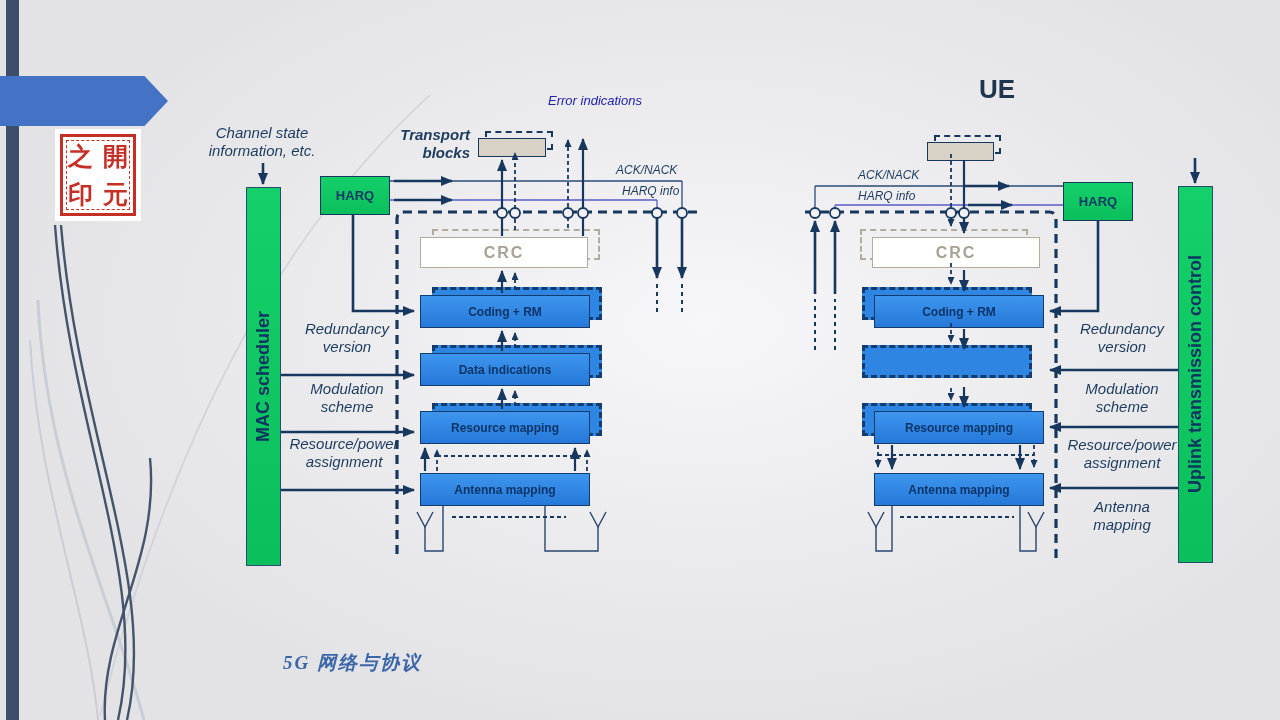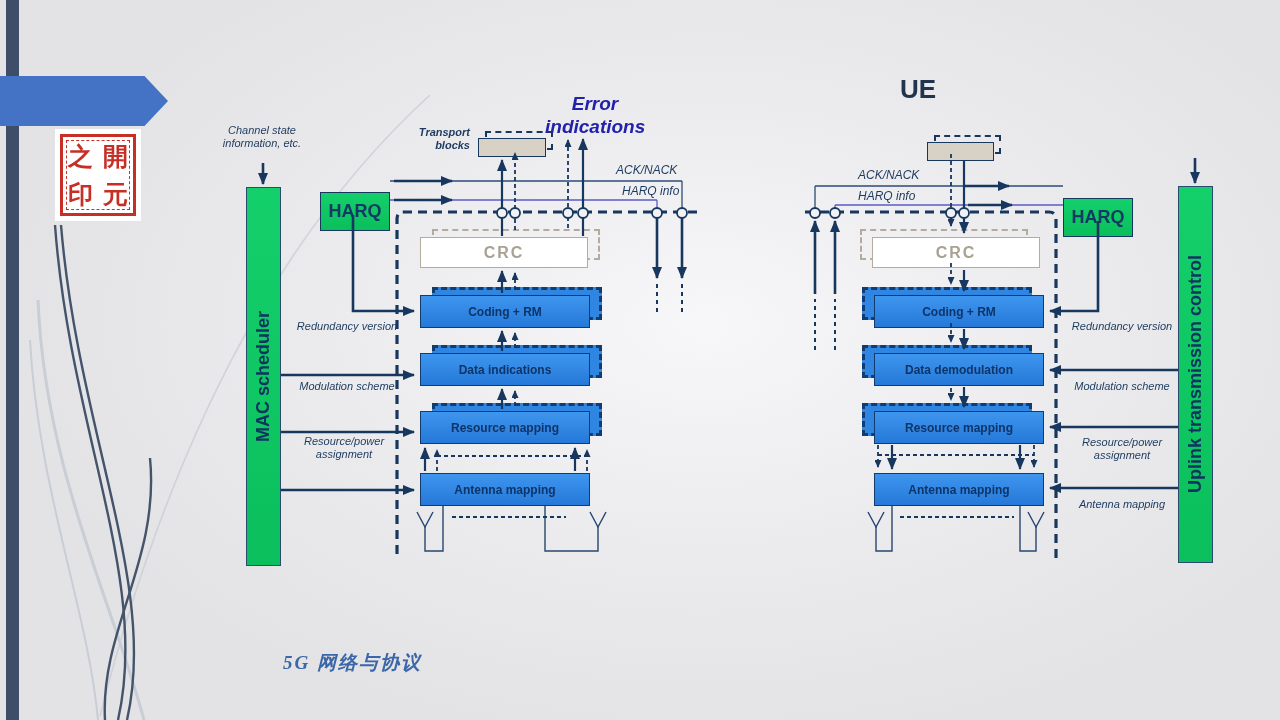--- a/index.html
+++ b/index.html
@@ -10,31 +10,31 @@
   
   .sidebar{left:6px;top:0;width:13px;height:720px;background:#3f4e68;}
   .banner-arrow{left:0;top:76px;width:168px;height:50px;background:#4472c4;
     clip-path:polygon(0 0,86% 0,100% 50%,86% 100%,0 100%);}
   .stamp{left:55px;top:129px;width:86px;height:92px;background:#fff;box-sizing:border-box;padding:5px;}
   .stamp-frame{width:100%;height:100%;box-sizing:border-box;border:3px solid #c62f26;outline:1px dashed #c62f26;outline-offset:-7px;
     display:grid;grid-template-columns:1fr 1fr;align-items:center;justify-items:center;}
   .stamp-frame span{color:#c62f26;font-family:"Liberation Serif",serif;font-weight:bold;font-size:25px;line-height:1;}
   
   .title{font-size:26px;font-weight:600;color:#20344e;text-align:center;}
-  .lab{font-style:italic;color:#1c3a5e;font-size:11px;line-height:1.18;text-align:center;}
+  .lab{font-style:italic;color:#1c3a5e;font-size:15px;line-height:1.18;text-align:center;}
   .lab-sm{font-style:italic;color:#1c3a5e;font-size:12px;line-height:1.1;}
-  .err-lab{font-style:italic;font-weight:bold;color:#2121ac;font-size:19px;line-height:1.2;text-align:center;}
+  .err-lab{font-style:italic;font-weight:normal;color:#2121ac;font-size:13px;line-height:1.2;text-align:center;}
   .footer{font-family:"Liberation Serif",serif;font-weight:bold;font-style:italic;
     color:#3b66a8;font-size:19px;letter-spacing:2px;}
   
   .gbar{background:linear-gradient(180deg,#14d06a,#0abf5c);border:1px solid #2a4a6e;box-sizing:border-box;
     display:flex;align-items:center;justify-content:center;}
   .vtext{writing-mode:vertical-rl;transform:rotate(180deg);font-weight:bold;font-size:18px;color:#0e3560;white-space:nowrap;}
   .harq{background:linear-gradient(180deg,#14d06a,#0abf5c);border:1.5px solid #17375e;box-sizing:border-box;
-    display:flex;align-items:center;justify-content:center;font-weight:bold;font-size:18px;color:#123a64;margin-top:16px;}
+    display:flex;align-items:center;justify-content:center;font-weight:bold;font-size:13px;color:#123a64;}
   .bluebox{background:linear-gradient(180deg,#3e96ee,#2578d8);border:1.6px solid #123c6e;box-sizing:border-box;
     display:flex;align-items:center;justify-content:center;font-weight:bold;font-size:12px;color:#0d3569;}
   .blueshadow{background:#2e86e2;border:3px dashed #123c6e;box-sizing:border-box;}
   .crcbox{background:#ffffff;border:1.5px solid #b3ab9d;box-sizing:border-box;
     display:flex;align-items:center;justify-content:center;font-weight:bold;font-size:16px;letter-spacing:2px;color:#a9a193;}
   .crcshadow{border:2px dashed #b3ab9d;box-sizing:border-box;}
   .tanbox{background:#d8d1c6;border:1.5px solid #17375e;box-sizing:border-box;}
   .tanshadow{border:2px dashed #17375e;box-sizing:border-box;}
   svg{position:absolute;left:0;top:0;pointer-events:none;}
   
@@ -100,21 +100,21 @@
     <span>Data indications</span>
   </div>
   <div class="abs blueshadow" style="left:432px;top:403px;width:170px;height:33px;"></div>
   <div class="abs bluebox" style="left:420px;top:411px;width:170px;height:33px;">
     <span>Resource mapping</span>
   </div>
   <div class="abs bluebox" style="left:420px;top:473px;width:170px;height:33px;">
     <span>Antenna mapping</span>
   </div>
 
-  <div class="abs title" style="left:863px;top:74px;width:110px;">UE</div>
+  <div class="abs title" style="left:942px;top:74px;width:110px;">UE</div>
 
   <div class="abs gbar" style="left:1178px;top:186px;width:35px;height:377px;">
     <span class="vtext">Uplink transmission control</span>
   </div>
   <div class="abs harq" style="left:1063px;top:182px;width:70px;height:39px;">
     <span>HARQ</span>
   </div>
 
   <div class="abs tanshadow" style="left:934px;top:135px;width:67px;height:19px;"></div>
   <div class="abs tanbox" style="left:927px;top:142px;width:67px;height:19px;"></div>
@@ -122,23 +122,20 @@
   <div class="abs crcshadow" style="left:860px;top:229px;width:168px;height:31px;"></div>
   <div class="abs crcbox" style="left:872px;top:237px;width:168px;height:31px;">
     <span>CRC</span>
   </div>
 
   <div class="abs blueshadow" style="left:862px;top:287px;width:170px;height:33px;"></div>
   <div class="abs bluebox" style="left:874px;top:295px;width:170px;height:33px;">
     <span>Coding + RM</span>
   </div>
   <div class="abs blueshadow" style="left:862px;top:345px;width:170px;height:33px;"></div>
-  <div class="abs bluebox" style="left:874px;top:353px;width:170px;height:33px;">
-    <span>Data demodulation</span>
-  </div>
   <div class="abs blueshadow" style="left:862px;top:403px;width:170px;height:33px;"></div>
   <div class="abs bluebox" style="left:874px;top:411px;width:170px;height:33px;">
     <span>Resource mapping</span>
   </div>
   <div class="abs bluebox" style="left:874px;top:473px;width:170px;height:33px;">
     <span>Antenna mapping</span>
   </div>
 
   <svg width="1280" height="720">
     <defs>

